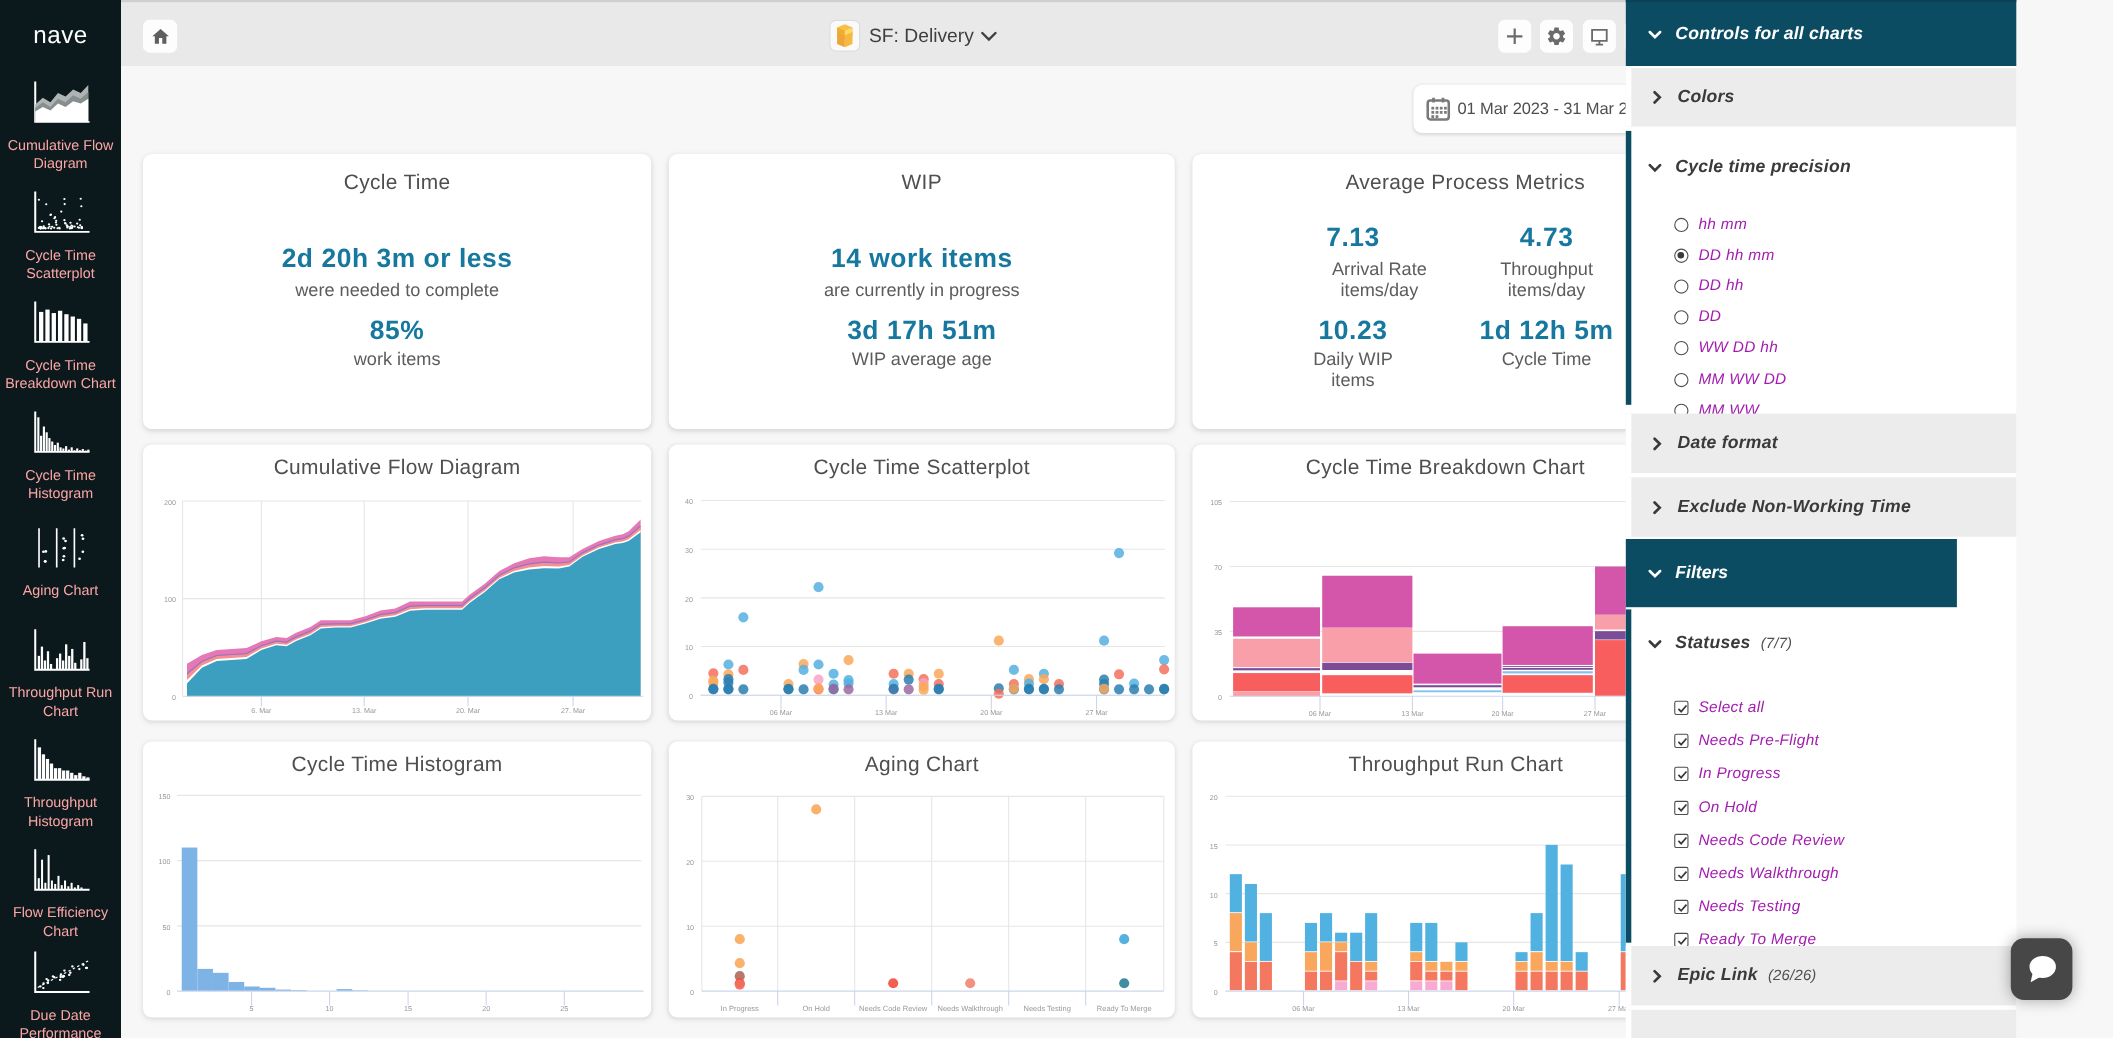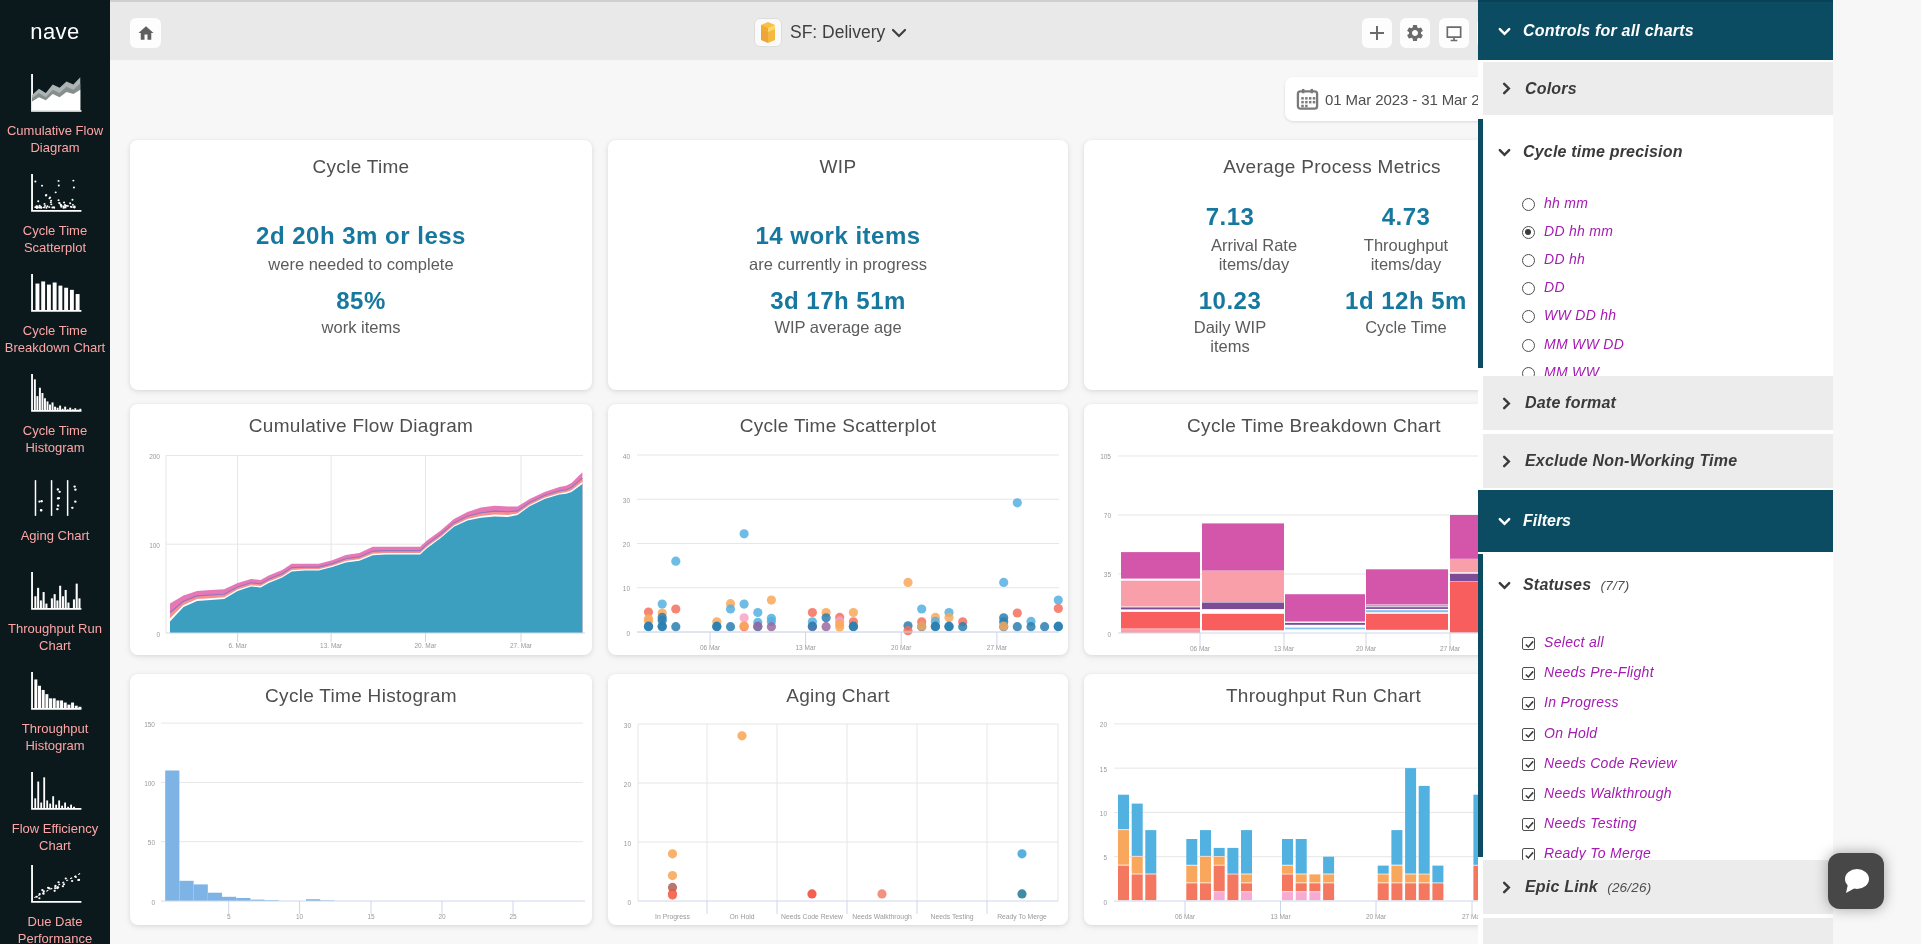--- a/index.html
+++ b/index.html
@@ -703,21 +703,21 @@
       <div class="sechead" style="margin-left:11px;">Date format</div>
     </div>
 <div class="secgray" style="top:434px;height:54px;">
       <div style="margin-left:16px;display:flex;align-items:center;">
         <svg class="chev" width="15" height="15" viewBox="0 0 16 16">
           <path d="M5.5 3 L10.5 8 L5.5 13" stroke="#3a3a3a" stroke-width="2.6" fill="none" stroke-linecap="round"></path>
         </svg>
       </div>
       <div class="sechead" style="margin-left:11px;">Exclude Non-Working Time</div>
     </div>
-<div class="abs" style="left:0;top:490px;width:355px;height:62px;background:#0c4c62;display:flex;align-items:center;">
+<div class="abs" style="left:0;top:490px;width:301px;height:62px;background:#0c4c62;display:flex;align-items:center;">
       <div style="margin-left:19px;display:flex;align-items:center;">
         <svg class="chev" width="15" height="15" viewBox="0 0 16 16">
           <path d="M3 5.5 L8 10.5 L13 5.5" stroke="#fff" stroke-width="2.6" fill="none" stroke-linecap="round"></path>
         </svg>
       </div>
       <div style="margin-left:11px;font-weight:bold;font-size:16px;color:#fff;">Filters</div>
     </div>
 <div class="secwhite" style="top:554px;height:303px;">
       <div class="abs" style="left:14px;top:22px;display:flex;align-items:center;">
         <svg class="chev" width="15" height="15" viewBox="0 0 16 16">

